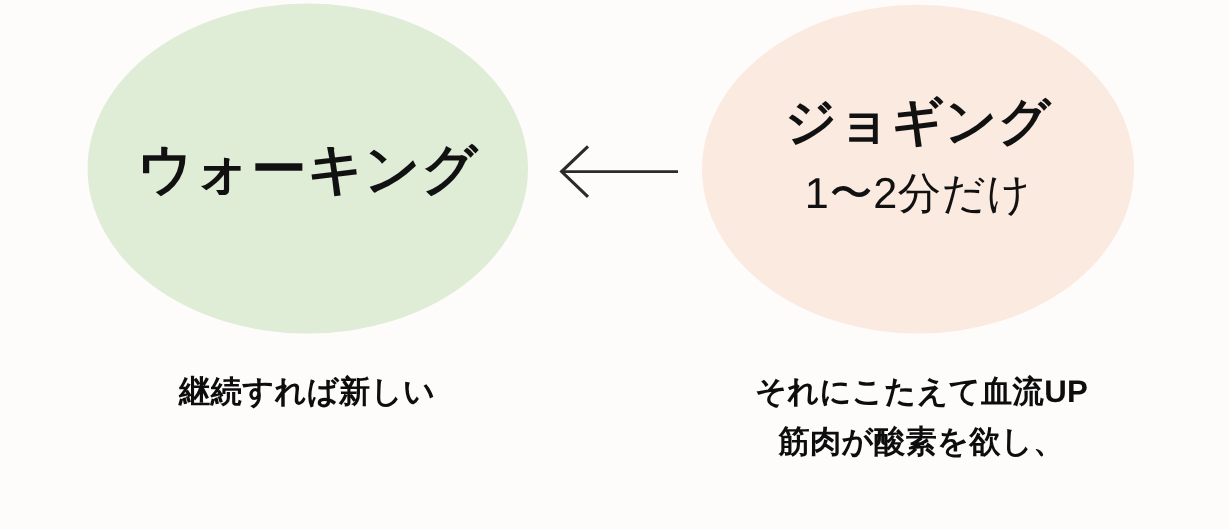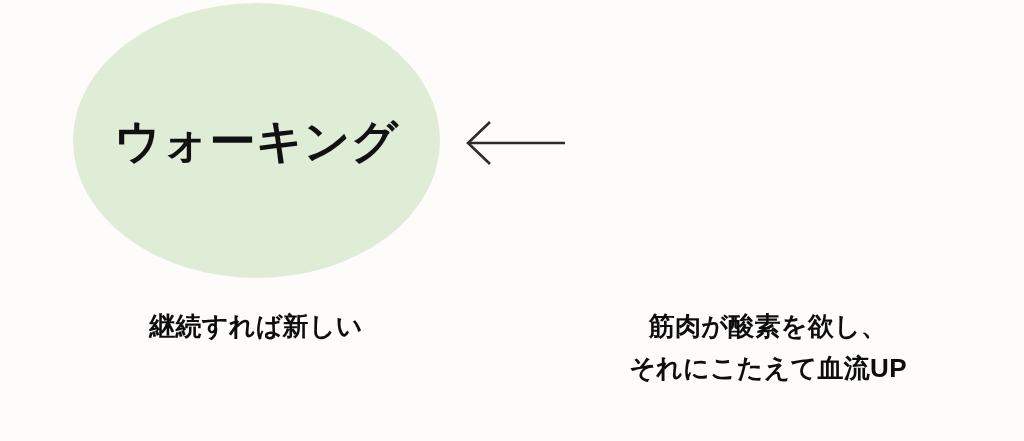--- a/index.html
+++ b/index.html
@@ -115,23 +115,27 @@
 
   <div class="ellipse" id="ellipse-walking" style="background: rgb(223, 236, 214);">
     <div class="ellipse-title">ウォーキング</div>
   </div>
 
   <svg id="flow-arrow" viewBox="0 0 125 62">
     <line x1="18" y1="31" x2="115" y2="31" stroke="#2b2b2b" stroke-width="2.4"></line>
     <polyline points="40,10 18,31 40,52" fill="none" stroke="#2b2b2b" stroke-width="2.6" stroke-linecap="butt" stroke-linejoin="miter"></polyline>
   </svg>
 
+  <div class="ellipse" id="ellipse-jogging" style="background: rgb(251, 234, 224);">
+    <div class="ellipse-title">ジョギング</div>
+    <div class="ellipse-subtitle">1〜2分だけ</div>
+  </div>
 
   <div class="caption" id="caption-walking">
     <span class="caption-line">継続すれば新しい</span>
   </div>
 
   <div class="caption" id="caption-jogging">
+    <span class="caption-line">それにこたえて血流UP</span>
     <span class="caption-line">筋肉が酸素を欲し、</span>
-    <span class="caption-line">それにこたえて血流UP</span>
   </div>
 
 </div>
 
 </body></html>

